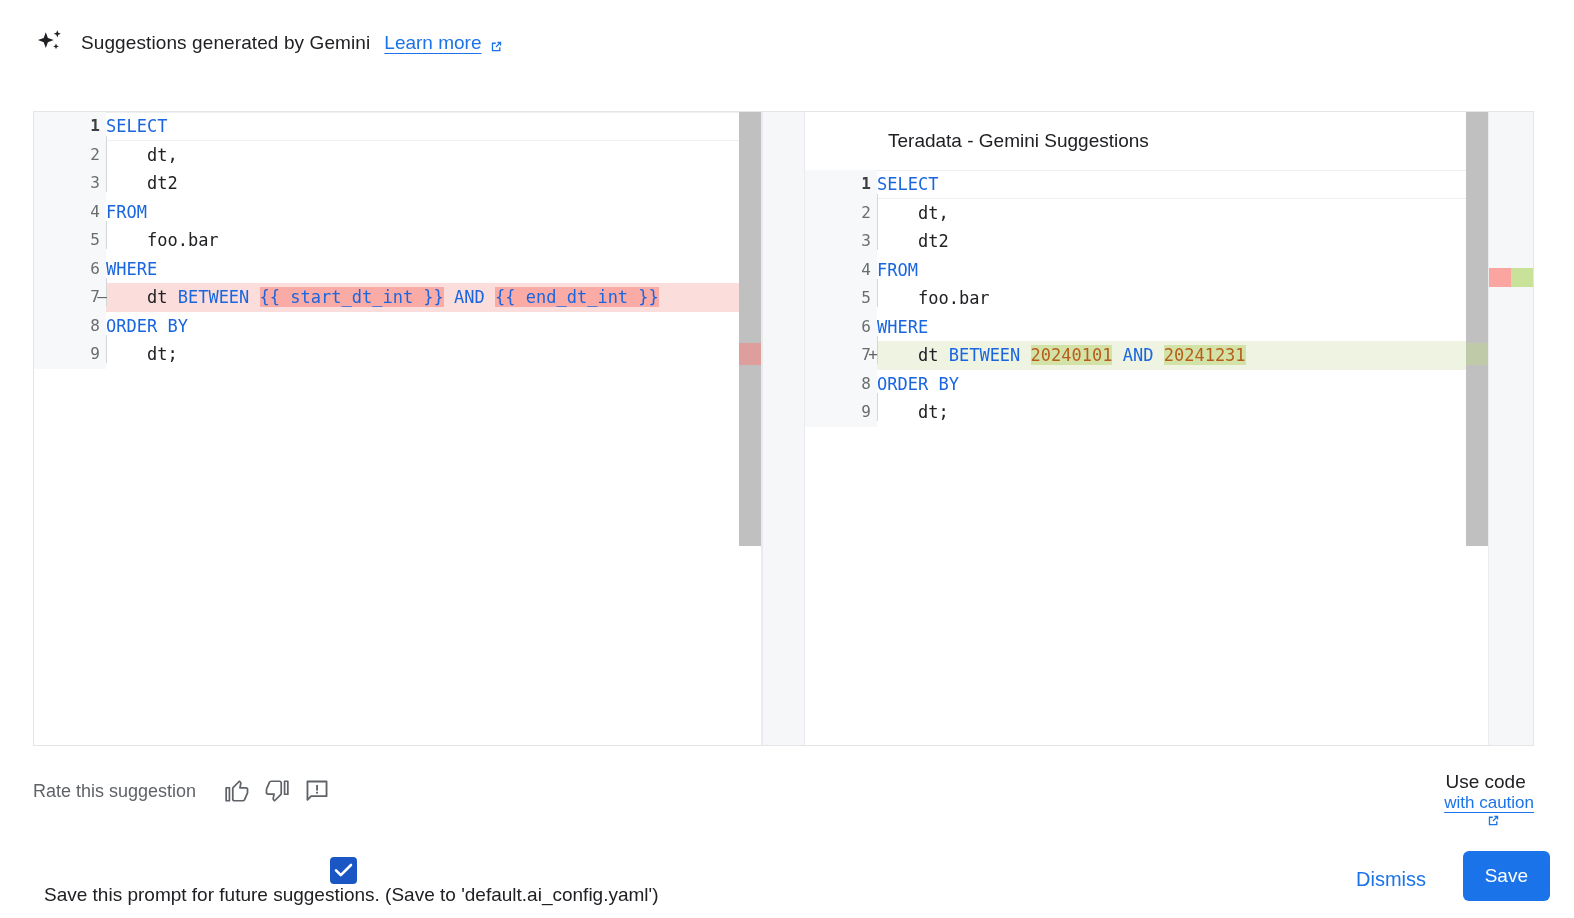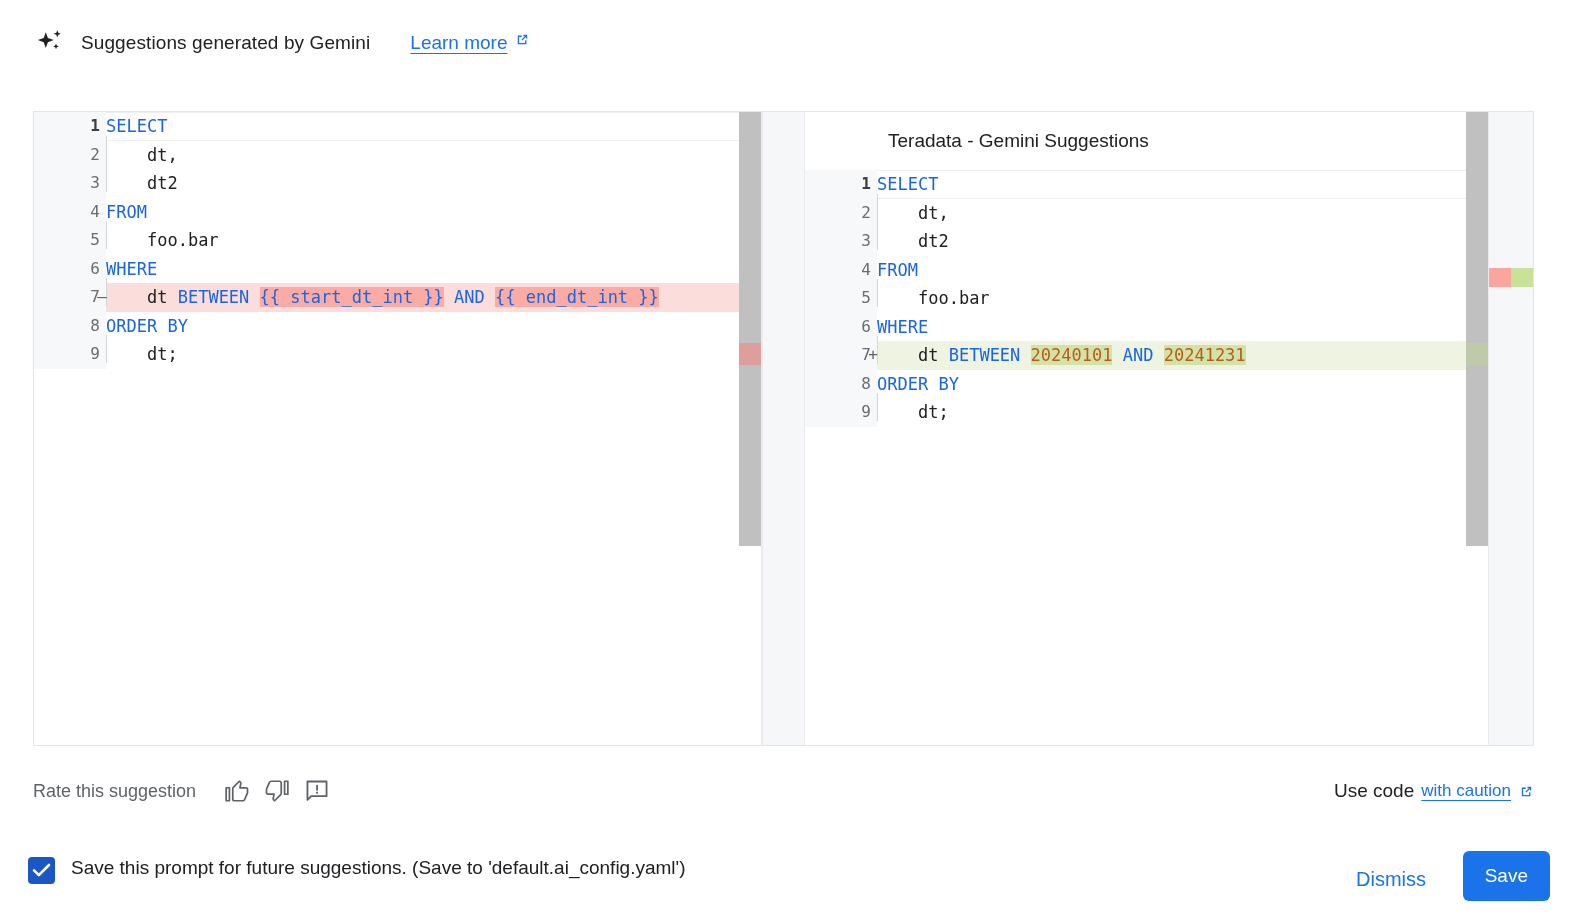--- a/index.html
+++ b/index.html
@@ -11,21 +11,21 @@
     font-family: "Liberation Sans", sans-serif;
     color: #202124;
     overflow: hidden;
   }
   .page { position: relative; width: 1574px; height: 918px; }
 
   
   .hdr { position: absolute; left: 33px; top: 26px; display: flex; align-items: center; }
   .sparkle { width: 34px; height: 34px; display: block; margin-right: 14px; }
   .hdr-title { font-size: 19px; color: #202124; letter-spacing: .1px; white-space: nowrap; }
-  .learn-wrap { display: flex; align-items: flex-start; margin-left: 40px; cursor: pointer; }
+  .learn-wrap { display: flex; align-items: flex-end; margin-left: 14px; cursor: pointer; }
   .learn { font-size: 19px; color: #1a73e8; text-decoration: underline; text-underline-offset: 4px; white-space: nowrap; }
   .ext-ico { width: 15px; height: 15px; margin-left: 7px; display:block; }
 
   
   .diff { position: absolute; left: 33px; top: 111px; width: 1501px; height: 635px;
           border: 1px solid #e3e5e8; background: #ffffff; display: flex; }
   .pane { position: relative; height: 633px; background: #ffffff; }
   .pane-left  { width: 728px; border-right: 1px solid #e9ebee; }
   .pane-right { width: 728px; }
   .pane-gap   { width: 43px; background: #f6f7f8; border-left: 1px solid #e9ebee; border-right: 1px solid #e9ebee;}
@@ -66,28 +66,28 @@
   .ruler { position: absolute; right: 0; top: 0; width: 45px; height: 633px; background: #f6f7f8;
            border-left: 1px solid #e9ebee; }
   .ruler .r-del { position: absolute; left: 0; width: 22px; height: 19px; background: #fba5a0; }
   .ruler .r-add { position: absolute; left: 22px; width: 22px; height: 19px; background: #c9e29a; }
 
   
   .rate-row { position: absolute; left: 33px; top: 771px; width: 1501px; height: 40px; }
   .rate-left { position: absolute; left: 0; top: 0; display: flex; align-items: center; height: 40px; }
   .rate-label { font-size: 18px; color: #5f6368; margin-right: 28px; white-space: nowrap; }
   .ric { width: 26px; height: 26px; margin-right: 14px; cursor: pointer; display: block; }
-  .rate-right { position: absolute; right: 0; top: 0; height: 40px; display: flex; align-items: center; }
+  .rate-right { position: absolute; right: 0; top: 0; height: 40px; display: flex; align-items: center; flex-direction: column; }
   .use-code { font-size: 19px; color: #202124; margin-right: 7px; white-space: nowrap; }
   .caution { font-size: 17px; color: #1a73e8; text-decoration: underline; text-underline-offset: 4px;
              cursor: pointer; white-space: nowrap; }
 
   
   .bottom { position: absolute; left: 0; top: 843px; width: 1574px; height: 75px; }
-  .chk-wrap { position: absolute; left: 28px; top: 14px; display: flex; cursor: pointer; }
+  .chk-wrap { position: absolute; left: 28px; top: 14px; display: flex; align-items: center; cursor: pointer; flex-direction: column; }
   .chk { width: 27px; height: 27px; border-radius: 4px; background: #1a56c4; position: relative; flex: 0 0 27px; }
   .chk svg { position: absolute; left: 4px; top: 5px; }
   .chk-label { font-size: 19px; color: #202124; margin-left: 16px; white-space: nowrap; }
   .dismiss { position: absolute; right: 136px; top: 15px; font-size: 20px; color: #1a73e8;
              padding: 10px 12px; cursor: pointer; white-space: nowrap; }
   .apply { position: absolute; right: 24px; top: 8px; background: #1a73e8; color: #ffffff;
            font-size: 19px; border: none; border-radius: 6px; padding: 14px 22px; cursor: pointer;
            font-family: "Liberation Sans", sans-serif; white-space: nowrap; }
 </style>
 </head>

